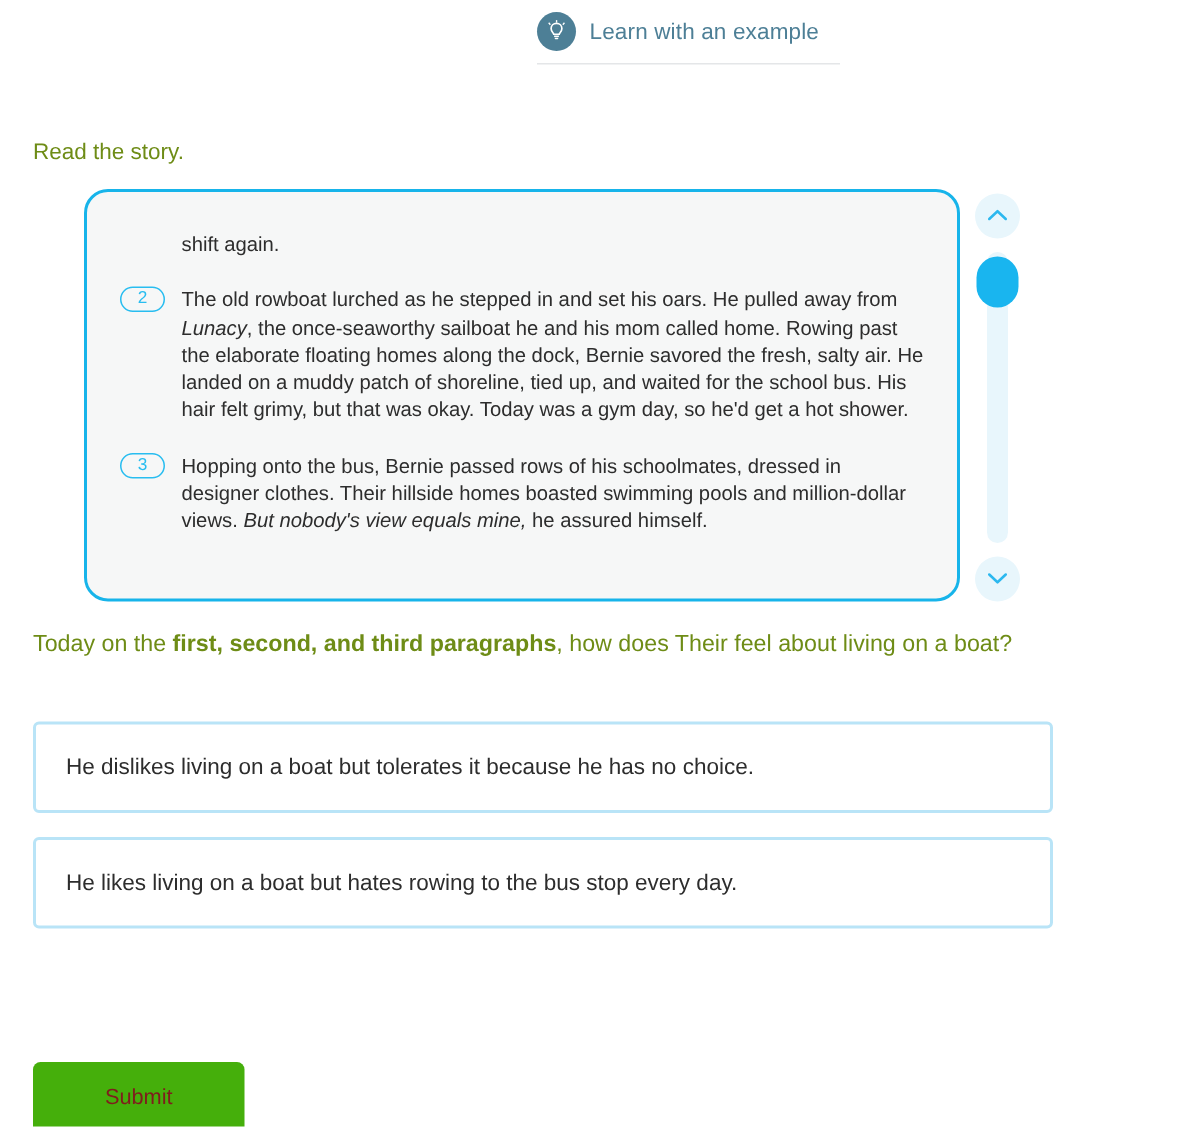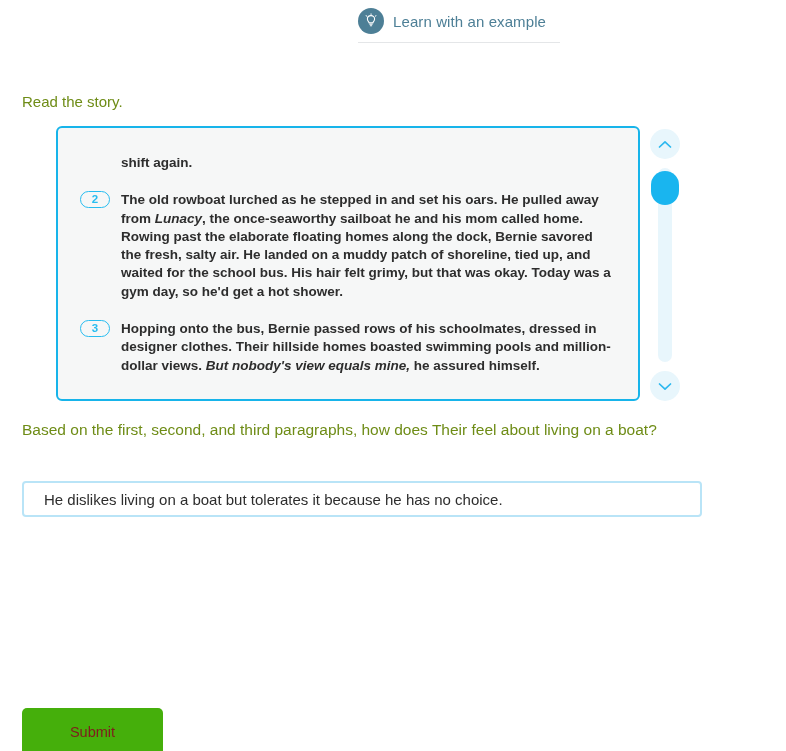--- a/index.html
+++ b/index.html
@@ -76,25 +76,24 @@
     top: 126px;
     width: 584px;
     height: 275px;
   }
   .story-box {
     box-sizing: border-box;
     width: 584px;
     height: 275px;
     background: #f6f7f7;
     border: 2px solid #17b4ea;
-    border-radius: 6px;
+    border-radius: 16px;
     padding: 26px 22px 14px 22px;
     overflow: hidden;
     position: relative;
-    font-weight: bold;
   }
   .para {
     position: relative;
     font-size: 13.5px;
     line-height: 18.3px;
     color: #2d2d2d;
     padding-left: 41px;
     margin: 0 0 19px 0;
   }
   .para:last-child { margin-bottom: 0; }
@@ -161,33 +160,33 @@
   
   .question {
     position: absolute;
     left: 22px;
     top: 419px;
     width: 750px;
     font-size: 15.5px;
     line-height: 22px;
     color: #6e8c16;
   }
-  .question b { font-weight: normal; }
+  .question b { font-weight: bold; }
 
   
   .choices {
     position: absolute;
     left: 22px;
     top: 481px;
     width: 680px;
   }
   .choice {
     box-sizing: border-box;
     width: 680px;
-    height: 36px;
+    height: 61px;
     background: #ffffff;
     border: 2px solid #b9e4f7;
     border-radius: 4px;
     display: flex;
     align-items: center;
     padding: 0 20px;
     margin-bottom: 16px;
     cursor: pointer;
   }
   .choice-text {
@@ -254,21 +253,24 @@
   <div class="rail-thumb"></div>
   <div class="rail-btn down">
     <span>
       <svg width="14" height="9" viewBox="0 0 14 9" aria-hidden="true">
         <polyline points="1.5,2 7,7.2 12.5,2" fill="none" stroke="#2cb8ef" stroke-width="1.7" stroke-linecap="round" stroke-linejoin="round"></polyline>
       </svg>
     </span>
   </div>
 </div>
 
-<div class="question" id="question"><span>Based on the </span><b>first, second, and third paragraphs</b><span>, how does Their feel about living on a boat?</span></div>
+<div class="question" id="question"><span>Today on the </span><b>first, second, and third paragraphs</b><span>, how does Their feel about living on a boat?</span></div>
 
 <div class="choices" id="choices">
     <div class="choice">
       <span class="choice-text">He dislikes living on a boat but tolerates it because he has no choice.</span>
     </div>
+    <div class="choice">
+      <span class="choice-text">He likes living on a boat but hates rowing to the bus stop every day.</span>
+    </div>
   </div>
 
 <button class="submit-btn">Submit</button>
 
 </body></html>

